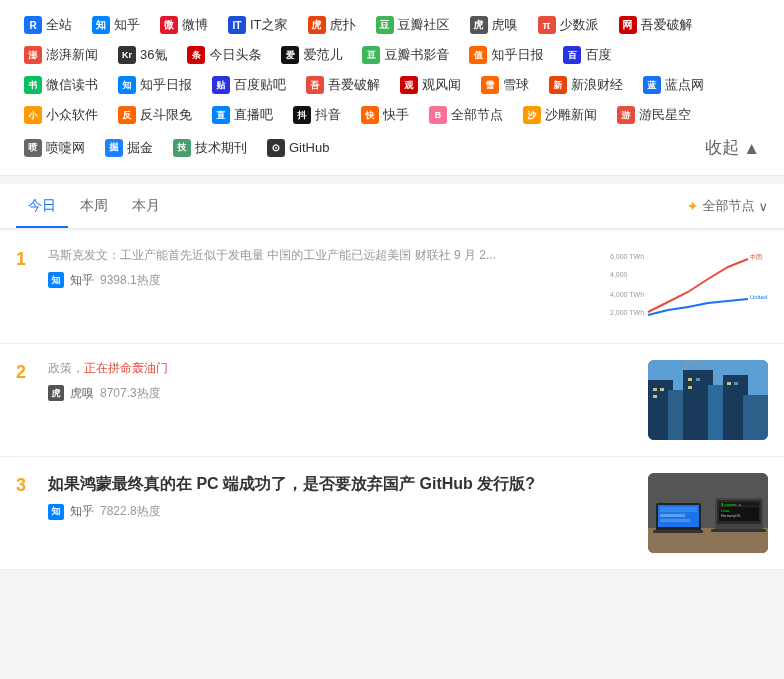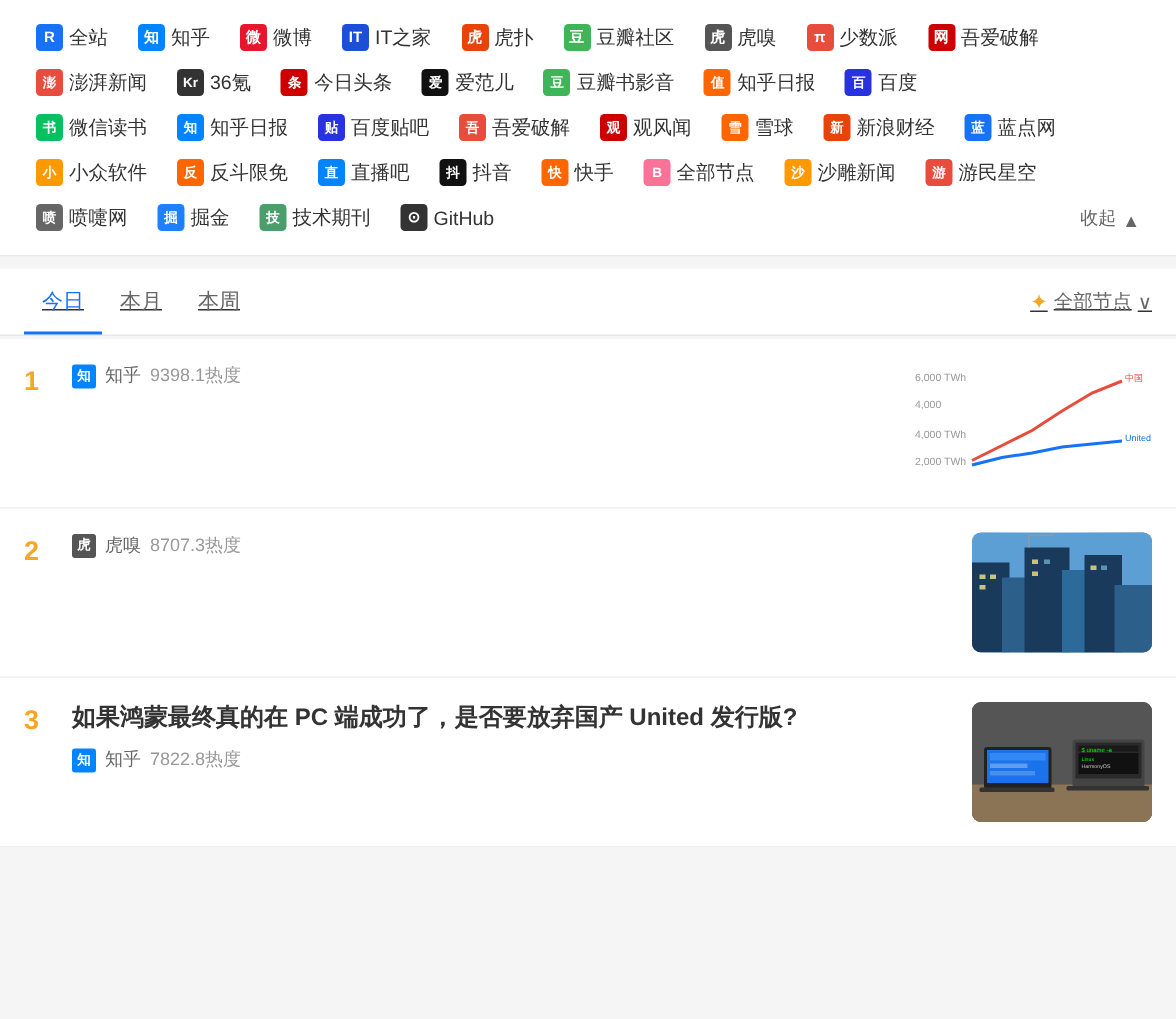--- a/index.html
+++ b/index.html
@@ -40,30 +40,29 @@
       color: #fff;
       flex-shrink: 0;
     }
     .collapse-btn {
       margin-left: auto;
       display: flex;
       align-items: flex-end;
       gap: 4px;
       color: #666;
       cursor: pointer;
-      font-size: 12px;
+      font-size: 17px;
       padding: 4px 8px;
     }
     
     
     .tab-section {
       background: #fff;
       margin-top: 8px;
       border-bottom: 1px solid #e8e8e8;
-      text-decoration: underline;
     }
     .tab-bar {
       display: flex;
       align-items: center;
       padding: 0 16px;
       height: 44px;
     }
     .tab-item {
       padding: 0 12px;
       height: 44px;
@@ -360,38 +359,39 @@
     </div>
   </div>
 </div>
 
 <div class="tab-section">
   <div class="tab-bar">
     <div class="tab-item active">
       <span>今日</span>
     </div>
     <div class="tab-item">
+      <span>本周</span>
+    </div>
+    <div class="tab-item">
       <span>本月</span>
-    </div>
-    <div class="tab-item">
-      <span>本周</span>
     </div>
     <div class="tab-right">
       <span class="sparkle">✦</span>
       <span>全部节点</span>
       <span>∨</span>
     </div>
   </div>
 </div>
 
 <div class="feed">
 
   <div class="feed-item">
     <div class="feed-number">1</div>
     <div class="feed-content">
+      <div class="feed-subtitle">马斯克发文：工业产能首先近似于发电量 中国的工业产能已远超美国 财联社 9 月 2...</div>
       <div class="feed-meta">
         <span class="feed-source-icon" style="background:#0084ff">知</span>
         <span class="feed-source-name">知乎</span>
         <span class="feed-heat">9398.1热度</span>
       </div>
     </div>
     <div class="chart-area">
       <svg class="mini-chart" viewBox="0 0 160 80" xmlns="http://www.w3.org/2000/svg">
 
         <text x="2" y="12" font-size="7" fill="#999">6,000 TWh</text>
@@ -405,20 +405,23 @@
 
         <text x="142" y="12" font-size="6" fill="#e74c3c">中国</text>
         <text x="142" y="52" font-size="6" fill="#1772f6">United States</text>
       </svg>
     </div>
   </div>
 
   <div class="feed-item">
     <div class="feed-number">2</div>
     <div class="feed-content">
+      <div class="feed-subtitle">
+        政策，<span style="color:#e74c3c">正在拼命轰油门</span>
+      </div>
       <div class="feed-meta">
         <span class="feed-source-icon" style="background:#555">虎</span>
         <span class="feed-source-name">虎嗅</span>
         <span class="feed-heat">8707.3热度</span>
       </div>
     </div>
     <div class="img-building">
       <svg width="120" height="80" viewBox="0 0 120 80" xmlns="http://www.w3.org/2000/svg">
 
         <rect width="120" height="80" fill="#5b9fd4"></rect>
@@ -441,21 +444,21 @@
 
         <line x1="38" y1="10" x2="38" y2="2" stroke="#999" stroke-width="1"></line>
         <line x1="38" y1="2" x2="55" y2="2" stroke="#999" stroke-width="1"></line>
       </svg>
     </div>
   </div>
 
   <div class="feed-item">
     <div class="feed-number">3</div>
     <div class="feed-content">
-      <div class="feed-title">如果鸿蒙最终真的在 PC 端成功了，是否要放弃国产 United 发行版?</div>
+      <div class="feed-title">如果鸿蒙最终真的在 PC 端成功了，是否要放弃国产 GitHub 发行版?</div>
       <div class="feed-subtitle"></div>
       <div class="feed-meta">
         <span class="feed-source-icon" style="background:#0084ff">知</span>
         <span class="feed-source-name">知乎</span>
         <span class="feed-heat">7822.8热度</span>
       </div>
     </div>
     <div class="img-laptop">
       <svg width="120" height="80" viewBox="0 0 120 80" xmlns="http://www.w3.org/2000/svg">
 

